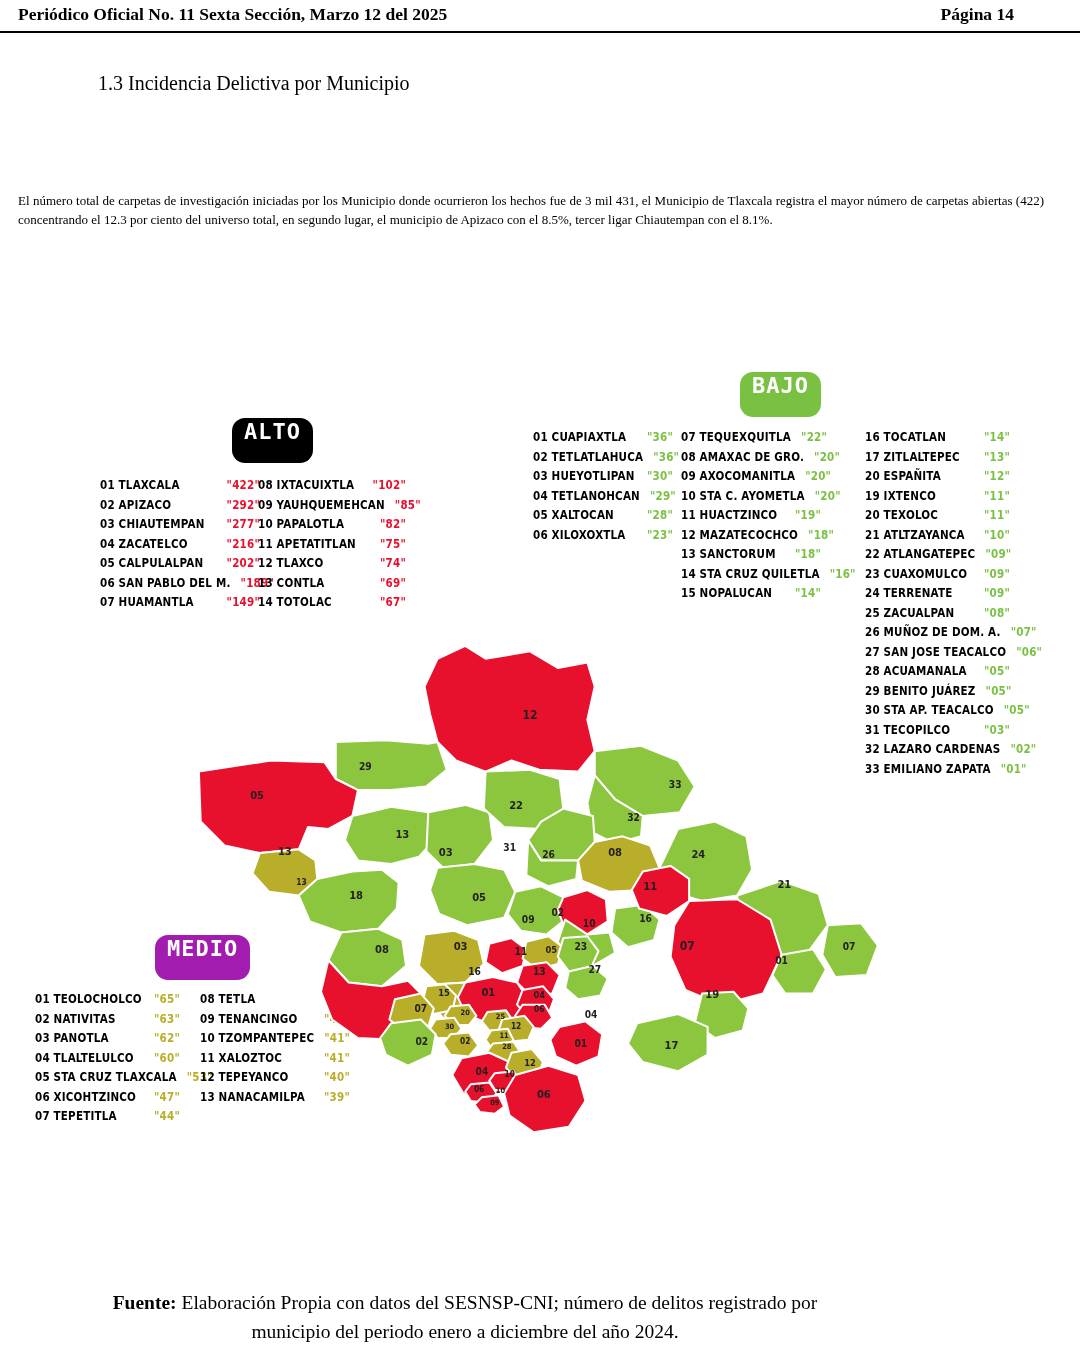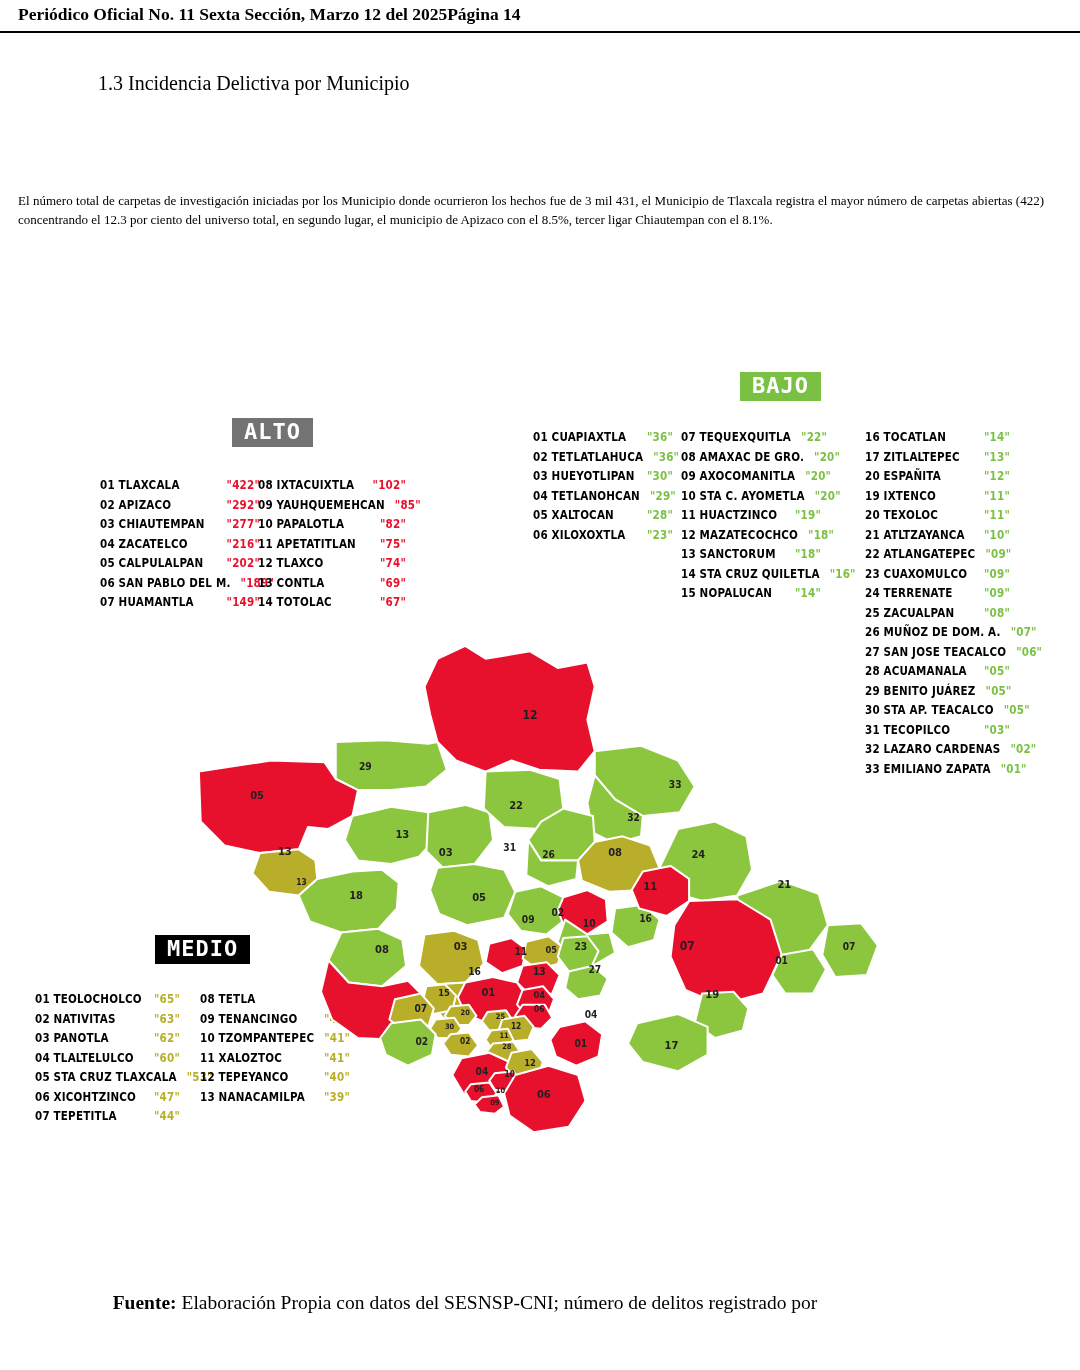--- a/index.html
+++ b/index.html
@@ -9,21 +9,21 @@
     font-family:"Liberation Serif", serif;
     color:#000;
     position:relative;
     overflow:hidden;
   }
   .page{position:relative;width:1080px;height:1370px;}
 
   
   .hdr{
     position:absolute;left:0;top:0;width:1080px;
-    display:flex;justify-content:flex-start;
+    display:flex;justify-content:space-between;
     padding:4px 18px 6px 18px;
     box-sizing:border-box;
     font-weight:bold;font-size:17.5px;
     border-bottom:2px solid #000;
   }
   .hdr-left{white-space:nowrap;}
   .hdr-right{white-space:nowrap;padding-right:48px;}
 
   
   .sec-title{
@@ -40,26 +40,27 @@
     text-align:justify;
   }
 
   
   .badge{
     display:inline-block;
     color:#fff;
     font-family:"DejaVu Sans Mono", monospace;
     font-weight:bold;
     letter-spacing:1px;
-    padding:3px 12px 4px 12px;
+    padding:3px 12px 20px 12px;
     font-size:22px;
     line-height:1;
-  }
-  .badge.alto{background:#737373;}
-  .badge.medio{background:#000000;}
+    border-radius:13px;
+  }
+  .badge.alto{background:#000000;}
+  .badge.medio{background:#a21caf;}
   .badge.bajo{background:#7ac143;}
 
   .lst{
     font-family:"DejaVu Sans Condensed","DejaVu Sans", sans-serif;
     font-size:11.5px;
     font-weight:bold;
     letter-spacing:0.2px;
     white-space:nowrap;
   }
   .lst .row{display:flex;align-items:flex-start;margin-bottom:5.5px;}
@@ -499,15 +500,16 @@
           <text x="362" y="512" class="mlabel" font-size="8">09</text>
           <text x="415" y="505" class="mlabel" font-size="12">06</text>
         </g>
     </svg>
   </div>
 
   <div class="fuente">
     <div>
       <b>Fuente:</b><span> Elaboración Propia con datos del SESNSP-CNI; número de delitos registrado por</span>
     </div>
+    <div>municipio del periodo enero a diciembre del año 2024.</div>
   </div>
 
 </div>
 
 </body></html>

